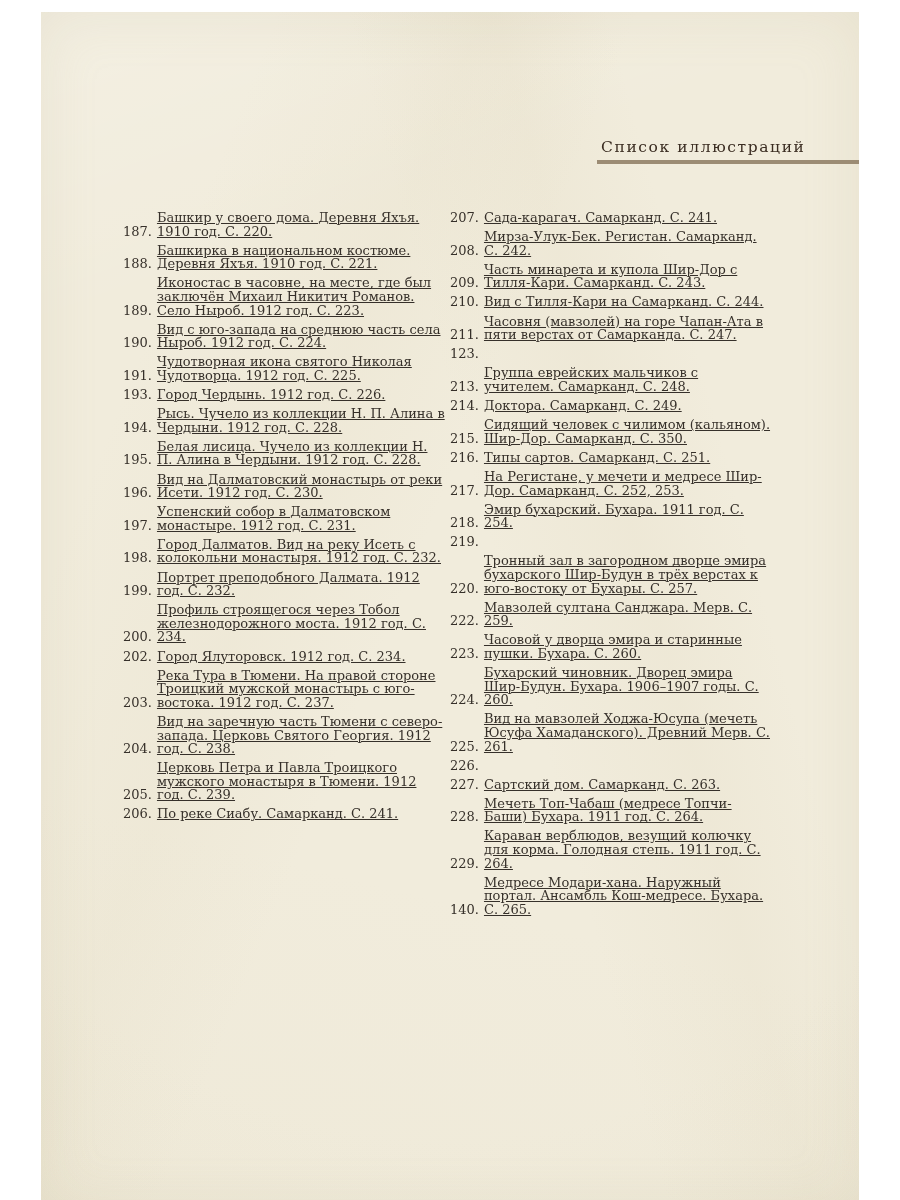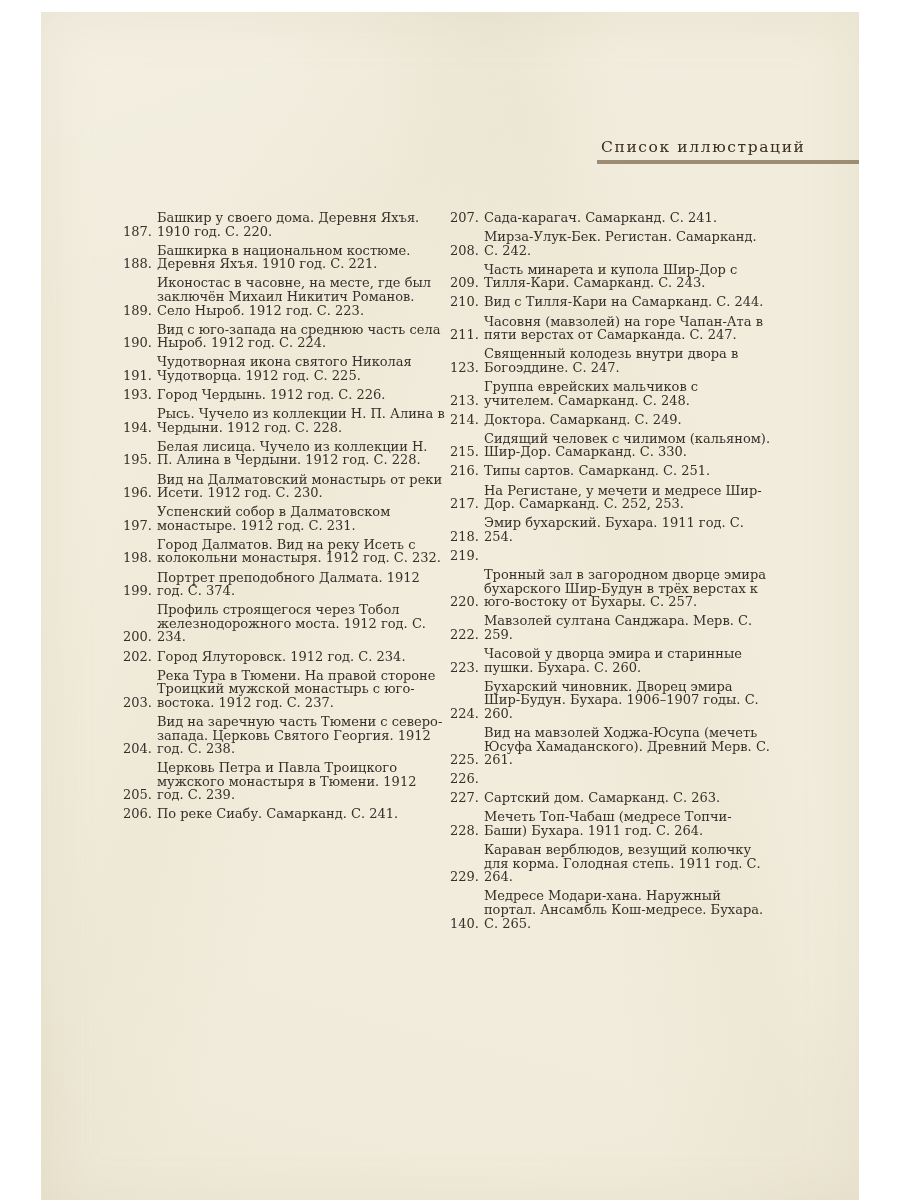--- a/index.html
+++ b/index.html
@@ -53,21 +53,21 @@
     display:flex;
     align-items:flex-end;
     margin-bottom:5.5px;
   }
   .num{
     flex:0 0 27px;
     text-align:right;
     margin-right:5px;
     white-space:nowrap;
   }
-  .txt{flex:1 1 auto;}
+  .txt{flex:1 1 auto;text-decoration:underline;}
 </style>
 </head>
 <body>
 
 <div class="paper">
   <div class="page-header">
     <h1 class="page-title">Список иллюстраций</h1>
     <div class="header-rule"></div>
   </div>
 
@@ -111,21 +111,21 @@
       <div class="entry">
         <span class="num">197.</span>
         <span class="txt">Успенский собор в Далматовском монастыре. 1912 год. С. 231.</span>
       </div>
       <div class="entry">
         <span class="num">198.</span>
         <span class="txt">Город Далматов. Вид на реку Исеть с колокольни монастыря. 1912 год. С. 232.</span>
       </div>
       <div class="entry">
         <span class="num">199.</span>
-        <span class="txt">Портрет преподобного Далмата. 1912 год. С. 374.</span>
+        <span class="txt">Портрет преподобного Далмата. 1912 год. С. 232.</span>
       </div>
       <div class="entry">
         <span class="num">200.</span>
         <span class="txt">Профиль строящегося через Тобол железнодорожного моста. 1912 год. С. 234.</span>
       </div>
       <div class="entry">
         <span class="num">202.</span>
         <span class="txt">Город Ялуторовск. 1912 год. С. 234.</span>
       </div>
       <div class="entry">
@@ -162,33 +162,32 @@
       <div class="entry">
         <span class="num">210.</span>
         <span class="txt">Вид с Тилля-Кари на Самарканд. С. 244.</span>
       </div>
       <div class="entry">
         <span class="num">211.</span>
         <span class="txt">Часовня (мавзолей) на горе Чапан-Ата в пяти верстах от Самарканда. С. 247.</span>
       </div>
       <div class="entry">
         <span class="num">123.</span>
-        <span class="txt">Священный колодезь внутри двора в Богоэддине. С. 247.</span>
       </div>
       <div class="entry">
         <span class="num">213.</span>
         <span class="txt">Группа еврейских мальчиков с учителем. Самарканд. С. 248.</span>
       </div>
       <div class="entry">
         <span class="num">214.</span>
         <span class="txt">Доктора. Самарканд. С. 249.</span>
       </div>
       <div class="entry">
         <span class="num">215.</span>
-        <span class="txt">Сидящий человек с чилимом (кальяном). Шир-Дор. Самарканд. С. 330.</span>
+        <span class="txt">Сидящий человек с чилимом (кальяном). Шир-Дор. Самарканд. С. 350.</span>
       </div>
       <div class="entry">
         <span class="num">216.</span>
         <span class="txt">Типы сартов. Самарканд. С. 251.</span>
       </div>
       <div class="entry">
         <span class="num">217.</span>
         <span class="txt">На Регистане, у мечети и медресе Шир-Дор. Самарканд. С. 252, 253.</span>
       </div>
       <div class="entry">

